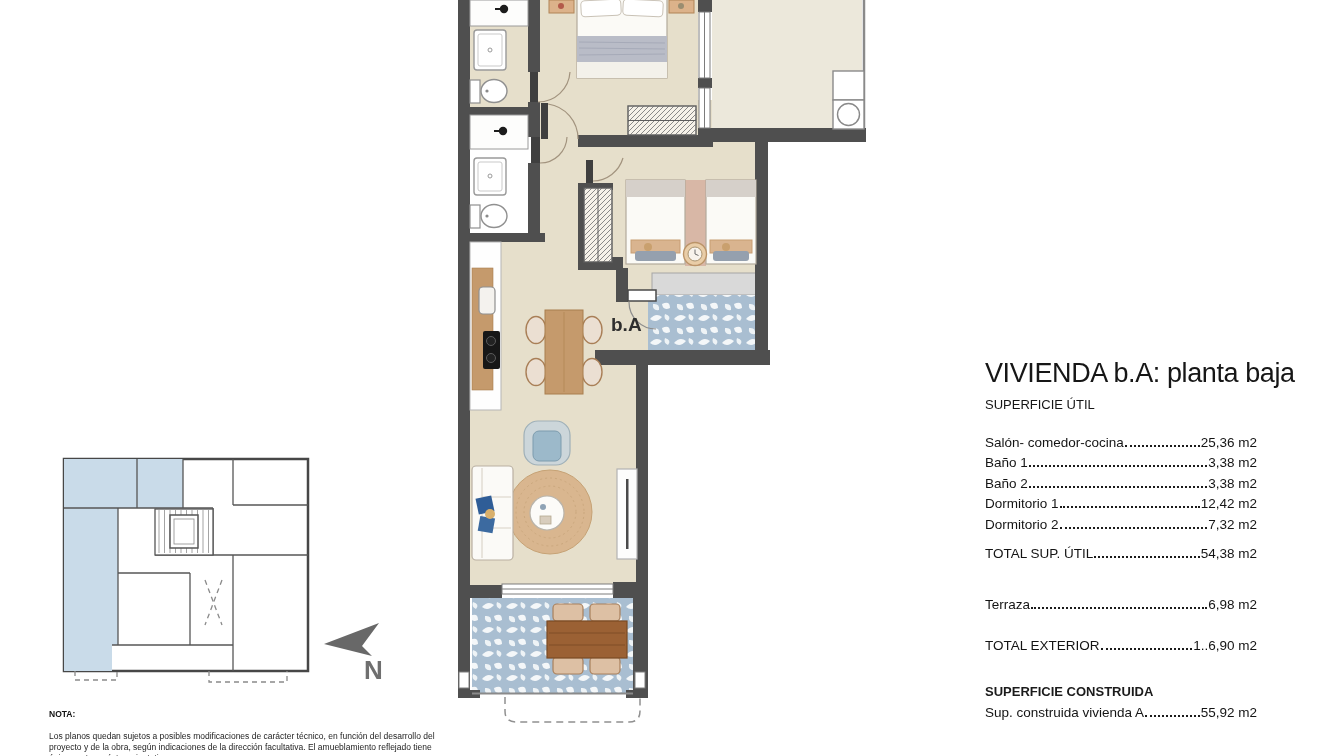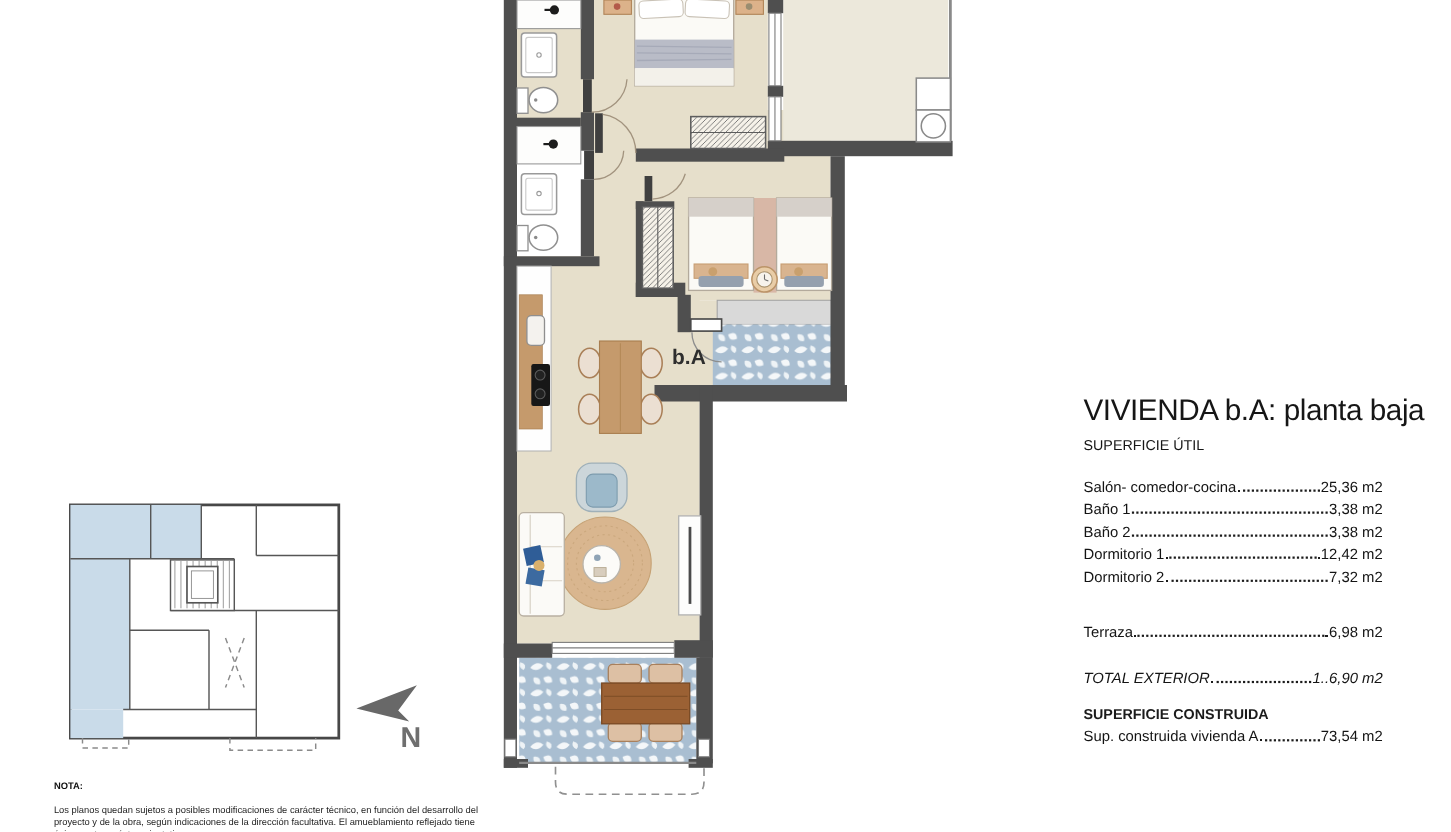--- a/index.html
+++ b/index.html
@@ -13,22 +13,22 @@
   .summary{position:absolute;left:985px;top:357px;width:272px;}
   .summary .title{font-size:27px;font-weight:400;letter-spacing:-0.4px;color:#161616;line-height:32px;white-space:nowrap;}
   .sec-heading{font-size:13px;font-weight:400;margin-top:8px;color:#161616;}
   .rows{margin-top:17px;}
   .row{display:flex;align-items:flex-end;height:20.5px;font-size:13.5px;color:#141414;}
   .row .lbl{white-space:nowrap;}
   .row .val{white-space:nowrap;}
   .leader{flex:1;border-bottom:2.2px dotted #1b1b1b;margin:0 1px;transform:translateY(-3px);min-width:8px;}
   .total-util{margin-top:9px;}
   .ext-rows{margin-top:30px;}
-  .total-ext{margin-top:21px;font-style:italic;}
-  .constr-heading{margin-top:18px;font-size:13px;font-weight:700;}
+  .total-ext{margin-top:21px;}
+  .constr-heading{margin-top:31px;font-size:13px;font-weight:700;}
   .constr-row{}
   
   .note{position:absolute;left:49px;top:709px;width:405px;}
   .note .note-heading{font-size:8.5px;font-weight:700;color:#111;}
   .note .note-body{position:absolute;left:0;top:22px;width:405px;font-size:8.5px;line-height:11px;color:#1d1d1d;}
 </style>
 </head>
 <body>
 
 <svg id="plan-svg" width="1000" height="756" viewBox="0 0 1000 756">
@@ -309,40 +309,45 @@
         <span class="leader"></span>
         <span class="val">12,42 m2</span>
     </div>
     <div class="row">
       <span class="lbl">Dormitorio 2</span>
         <span class="leader"></span>
         <span class="val">7,32 m2</span>
     </div>
   </div>
 
+  <div class="row total-util">
+    <span class="lbl">TOTAL SUP. ÚTIL</span>
+      <span class="leader"></span>
+      <span class="val">54,38 m2</span>
+  </div>
 
   <div class="ext-rows">
     <div class="row">
       <span class="lbl">Terraza</span>
         <span class="leader"></span>
         <span class="val">6,98 m2</span>
     </div>
   </div>
 
   <div class="row total-ext">
     <span class="lbl">TOTAL EXTERIOR</span>
       <span class="leader"></span>
       <span class="val">1..6,90 m2</span>
   </div>
 
   <div class="constr-heading">SUPERFICIE CONSTRUIDA</div>
 
   <div class="row constr-row">
     <span class="lbl">Sup. construida vivienda A</span>
       <span class="leader"></span>
-      <span class="val">73,54 m2</span>
+      <span class="val">55,92 m2</span>
   </div>
 </div>
 
 <div class="note">
   <div class="note-heading">NOTA:</div>
   <div class="note-body">Los planos quedan sujetos a posibles modificaciones de carácter técnico, en función del desarrollo del proyecto y de la obra, según indicaciones de la dirección facultativa. El amueblamiento reflejado tiene únicamente carácter orientativo.</div>
 </div>
 
 </body></html>

